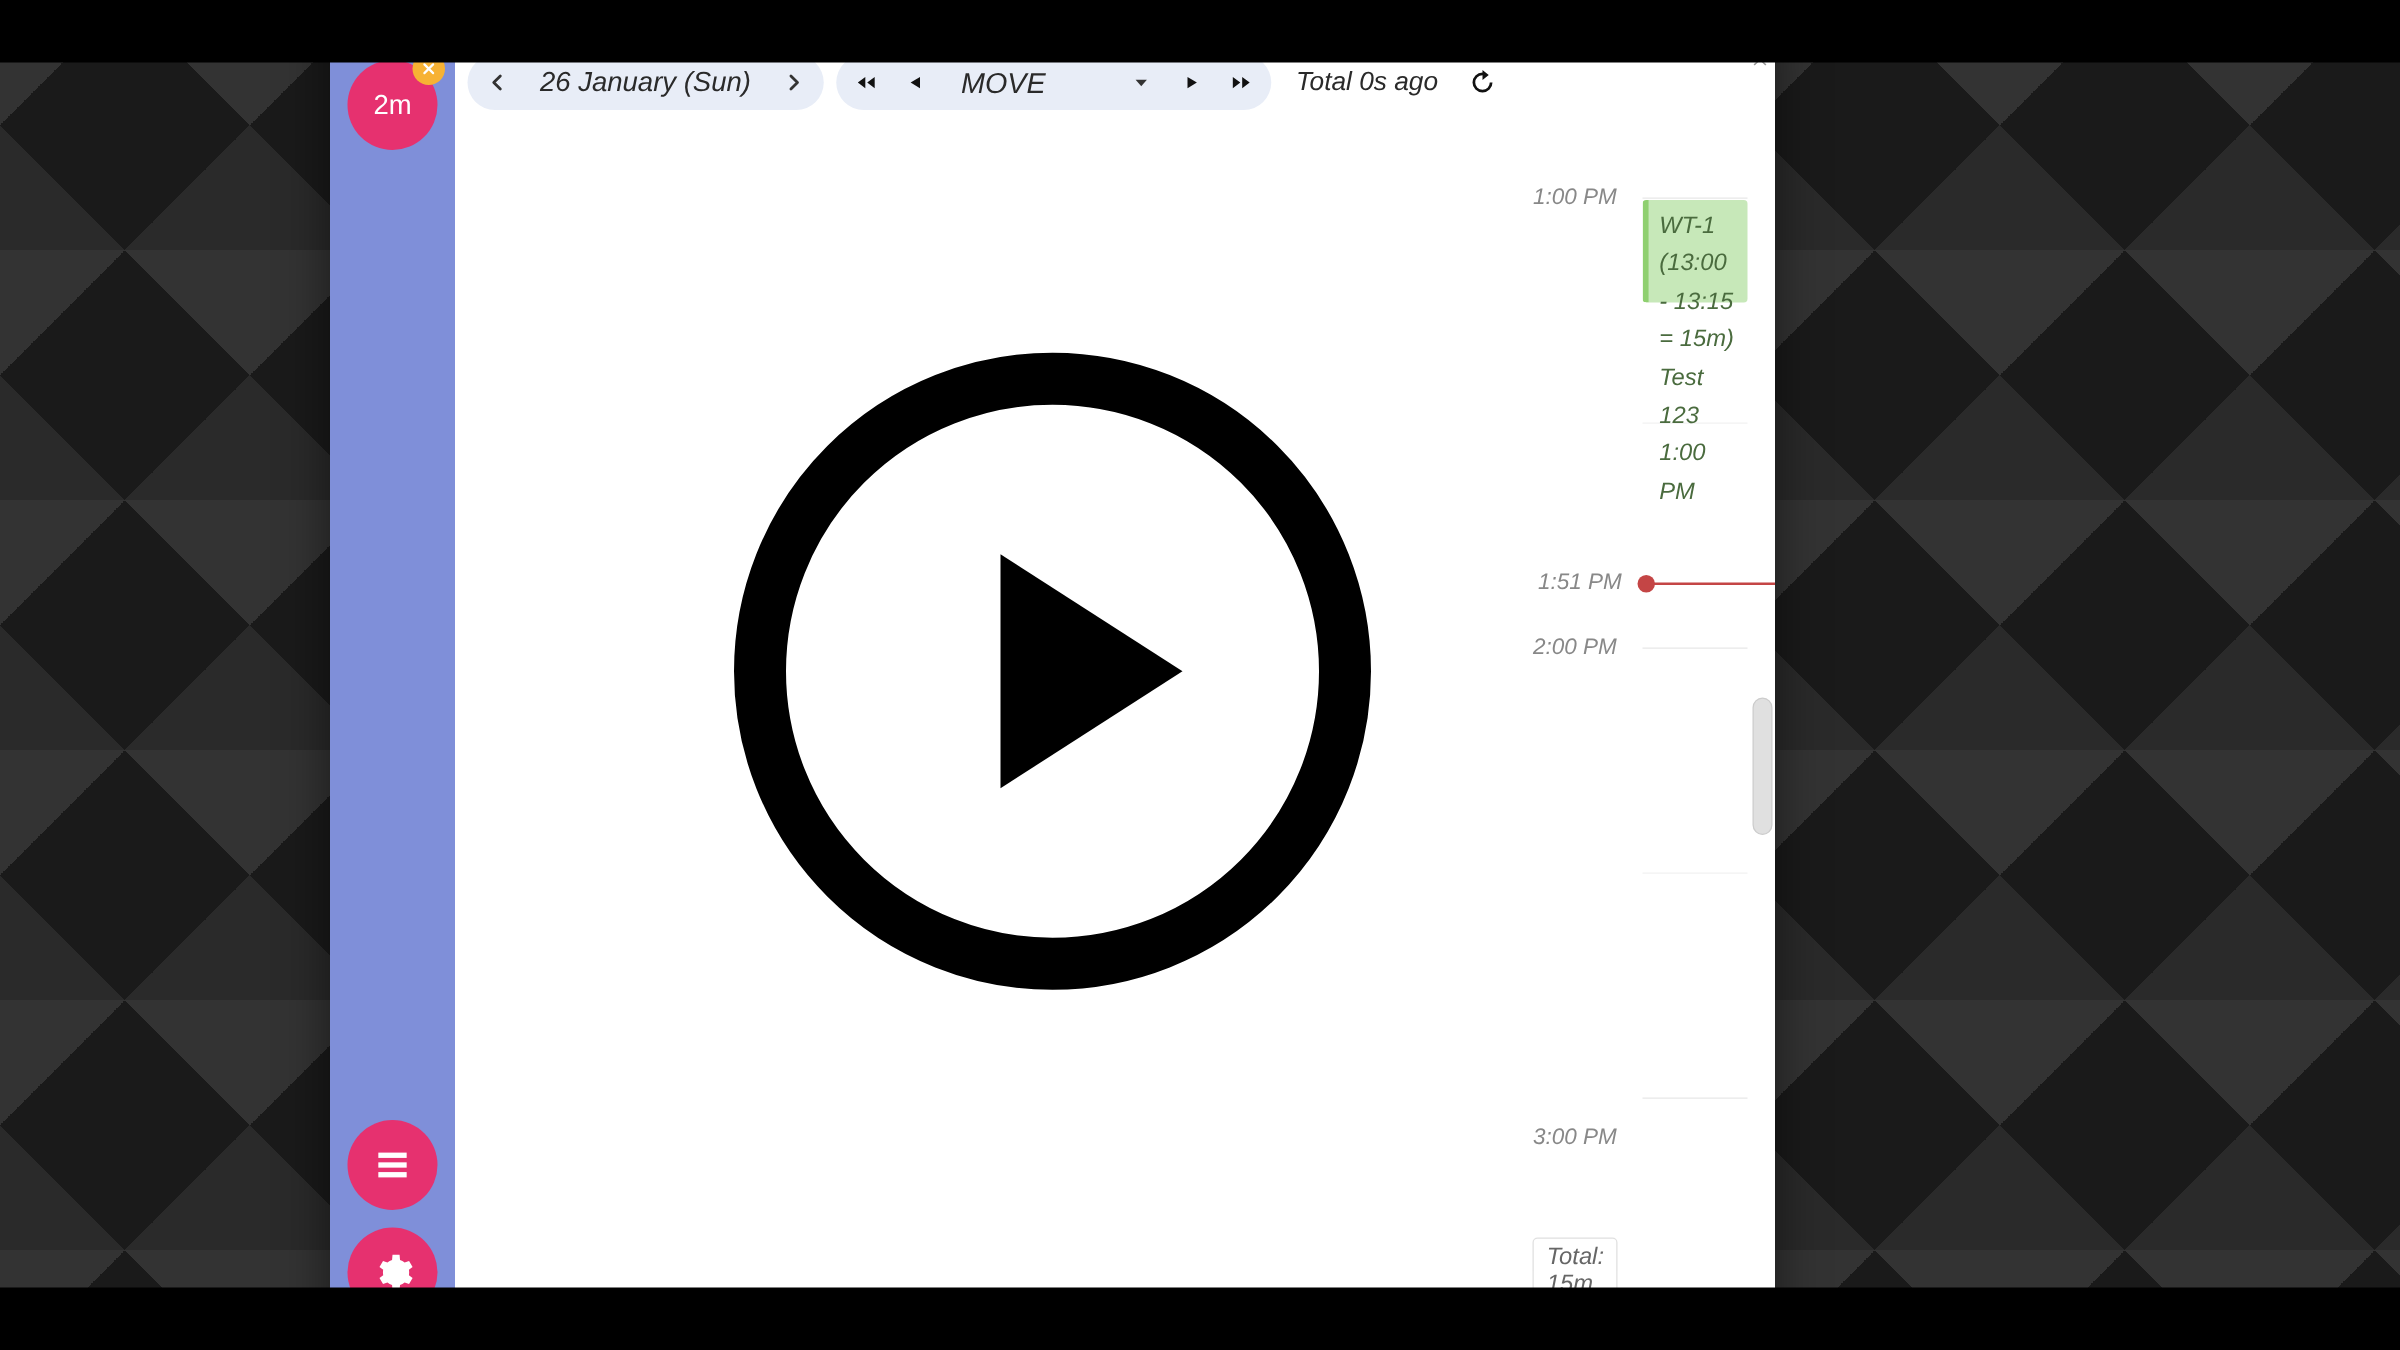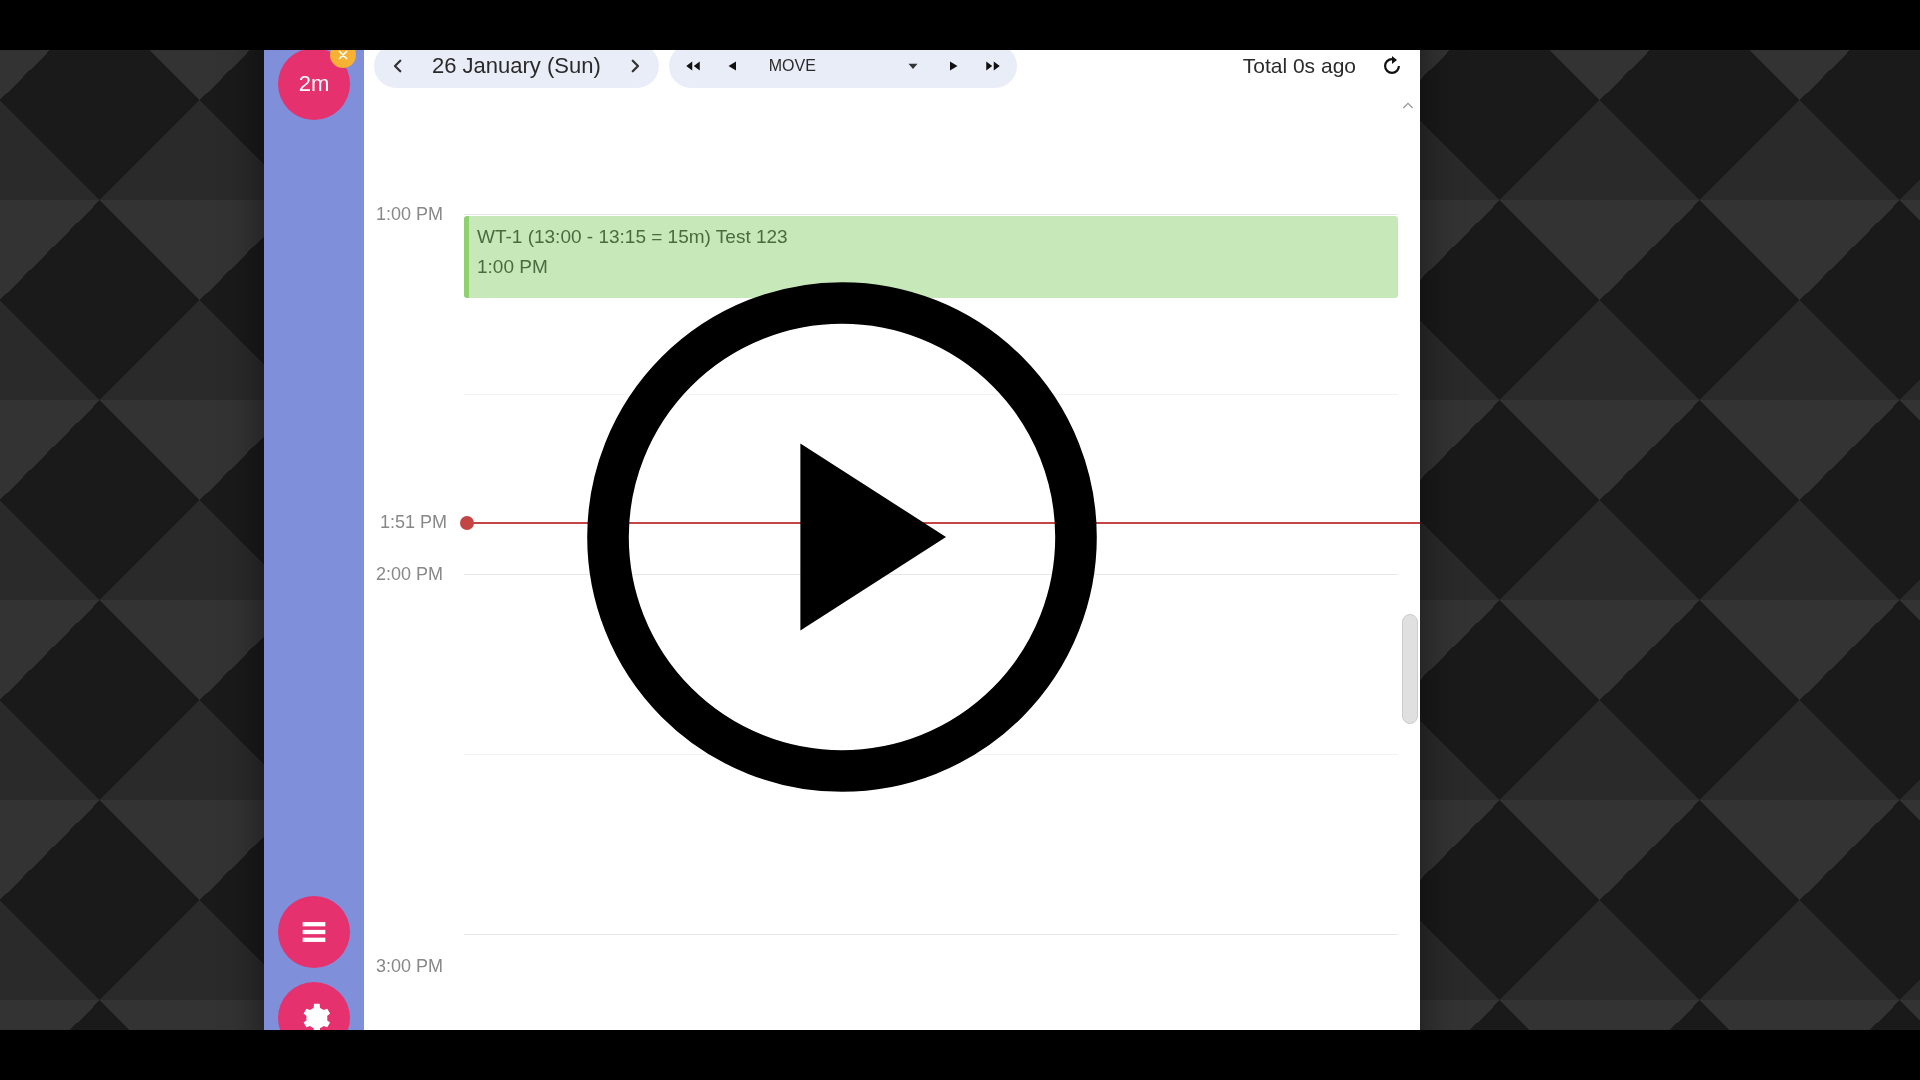--- a/index.html
+++ b/index.html
@@ -116,23 +116,24 @@
       display: flex;
       align-items: center;
       justify-content: center;
       color: #fff;
     }
     .sidebar-btn svg { width: 34px; height: 34px; }
 
     .main {
       flex: 1;
       display: flex;
-      flex-direction: column;
+      flex-direction: row;
       position: relative;
       min-width: 0;
+      font-style: italic;
     }
     .toolbar {
       height: 56px;
       display: flex;
       align-items: center;
       padding: 0 10px;
       gap: 10px;
     }
     .pill {
       background: #e8edf7;
@@ -151,21 +152,21 @@
       cursor: pointer;
     }
     .pill-btn svg { width: 18px; height: 18px; }
     .pill-label {
       padding: 0 14px;
       font-size: 22px;
       color: #2a2a2a;
     }
     .move-select {
       padding: 0 28px 0 16px;
-      font-size: 16px;
+      font-size: 23px;
       color: #2a2a2a;
       min-width: 140px;
     }
     .toolbar-spacer { flex: 1; }
     .sync-text {
       font-size: 21px;
       color: #2a2a2a;
       margin-right: 8px;
     }
     .refresh-btn {

